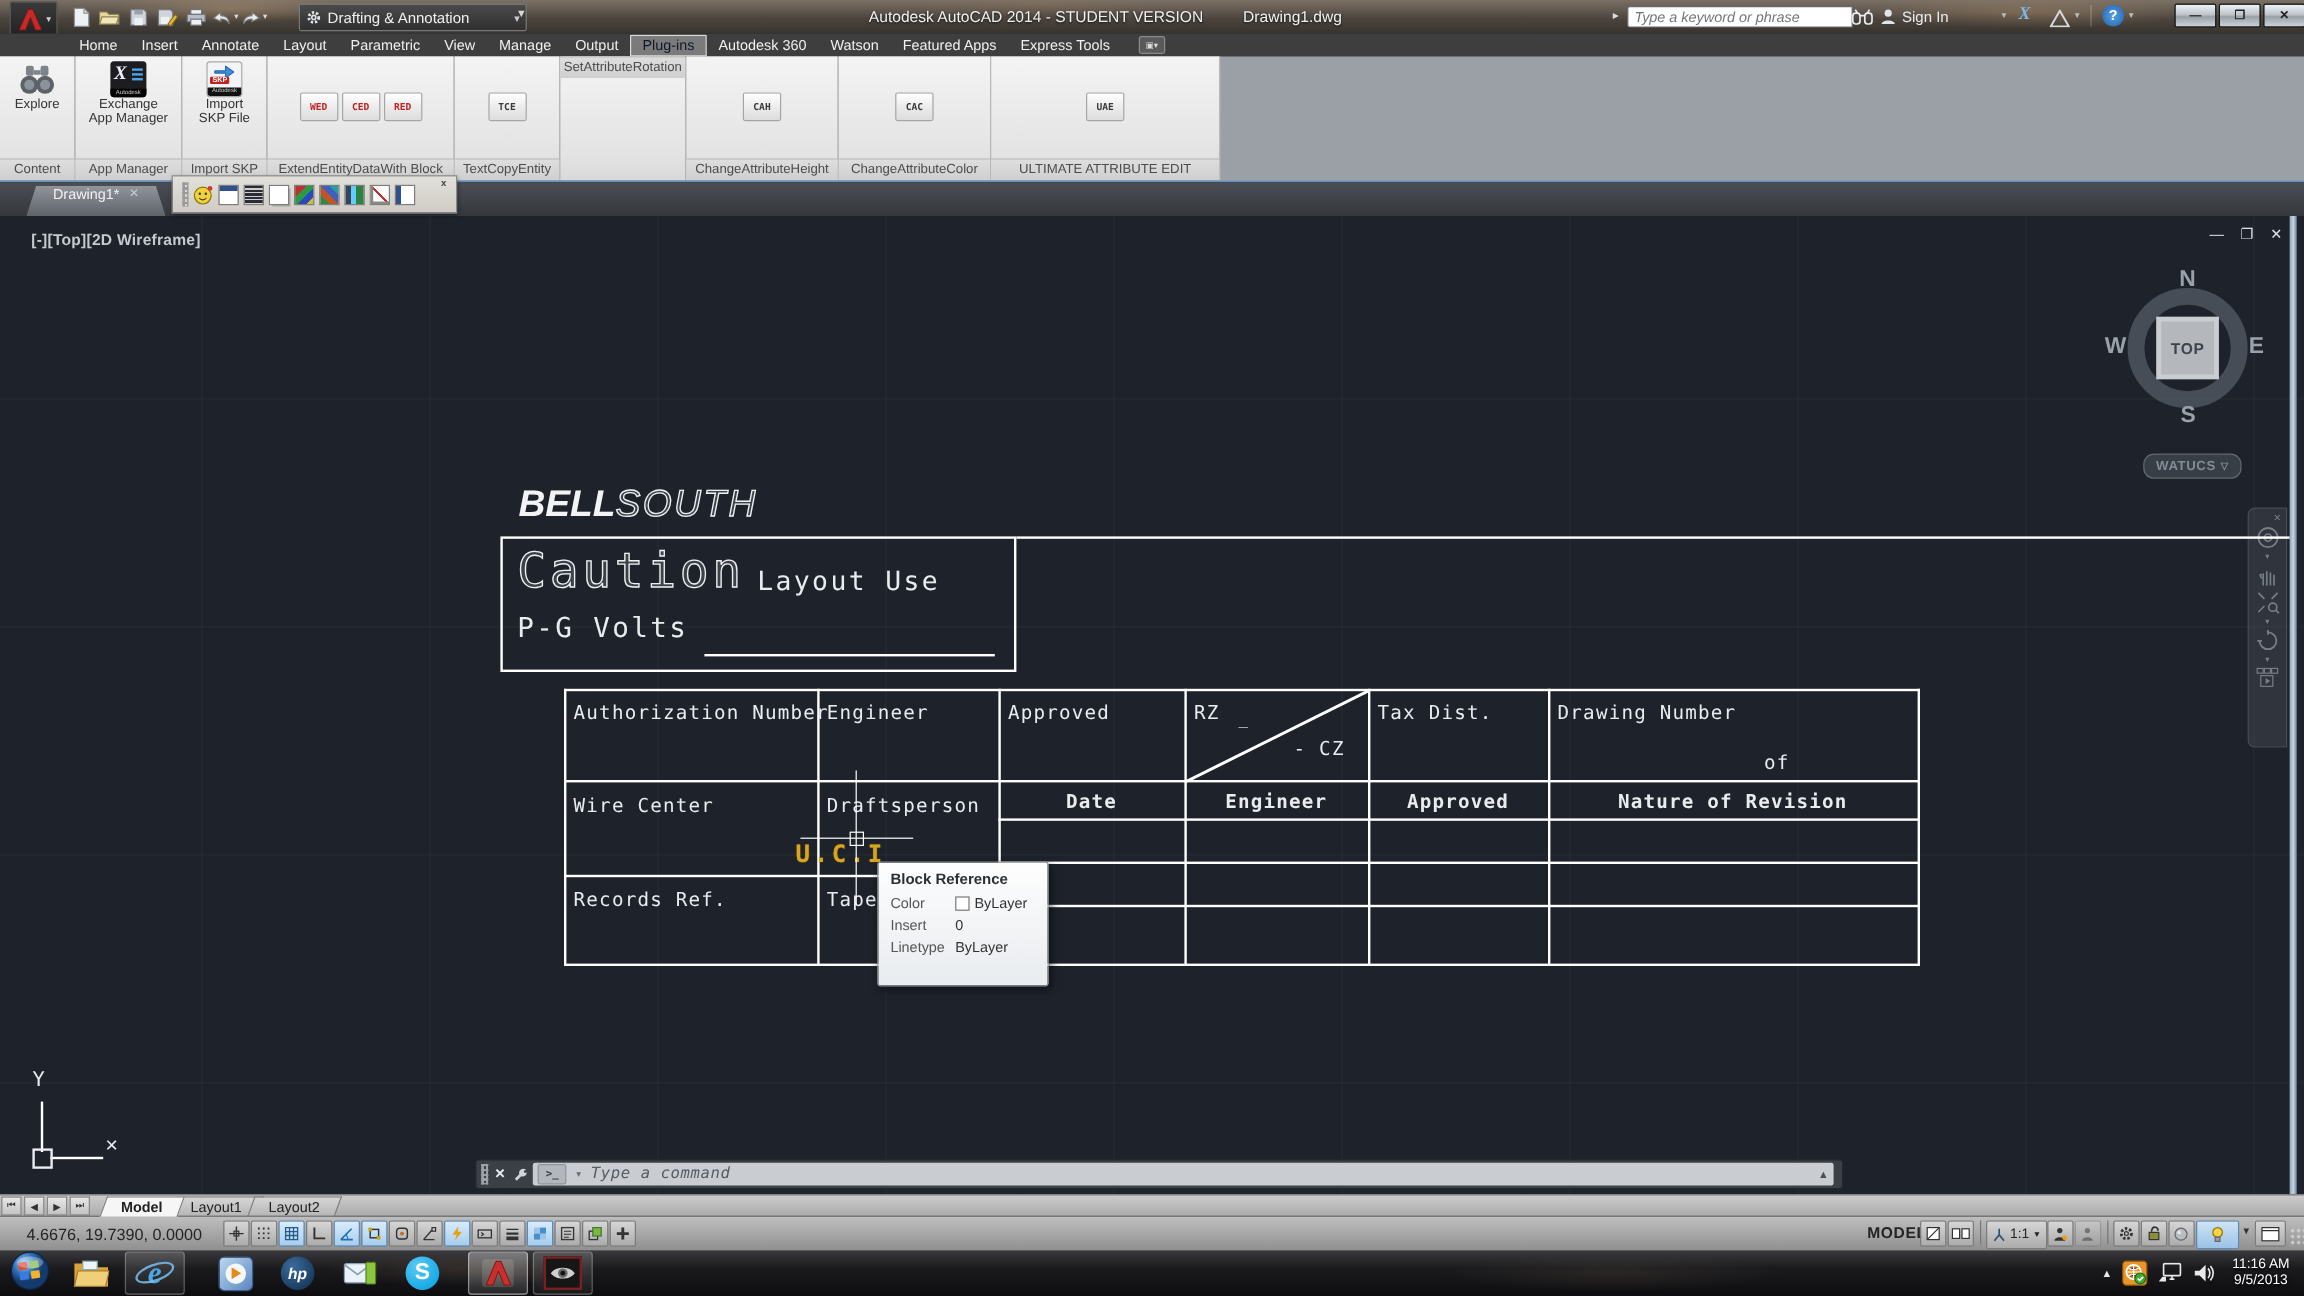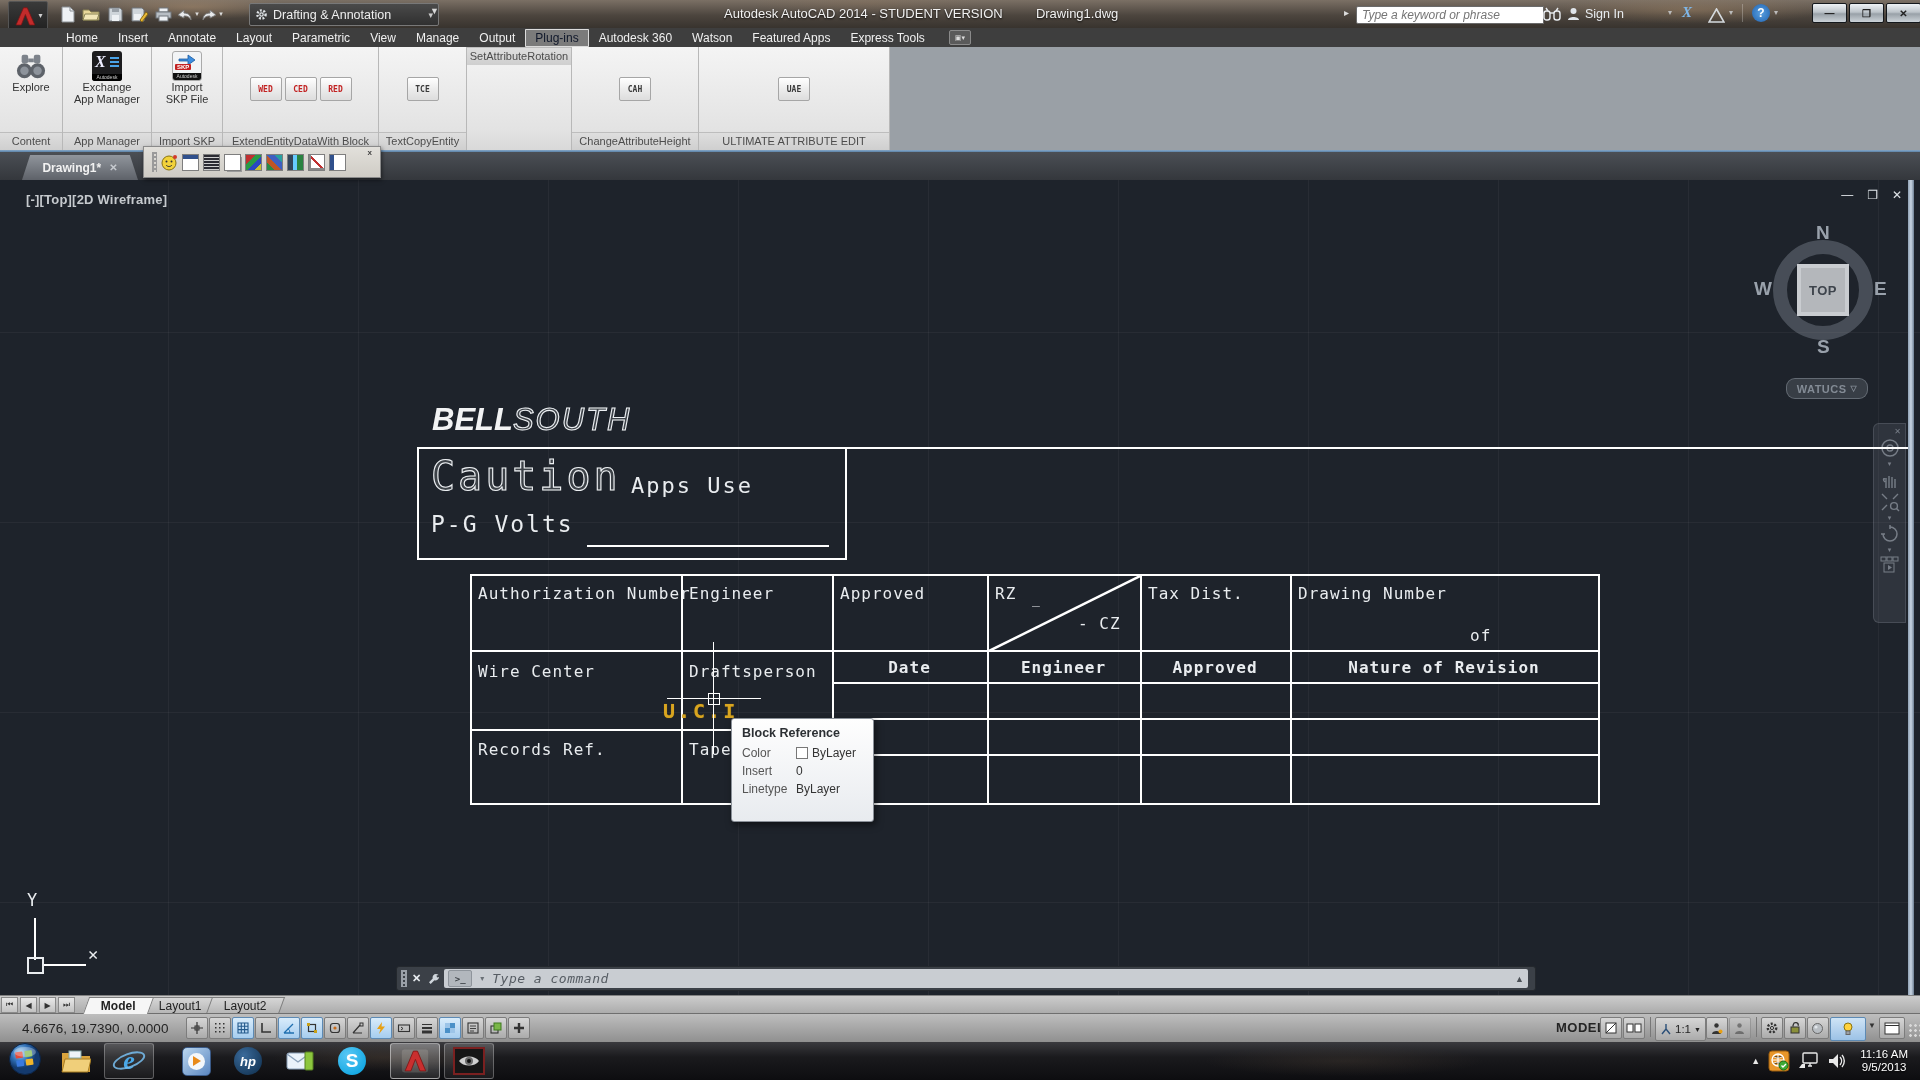--- a/index.html
+++ b/index.html
@@ -41,22 +41,22 @@
   .bigbtn{margin-top:4px;display:flex;flex-direction:column;align-items:center;font-size:11px;color:#333;line-height:12px;text-align:center;}
   .minirow{display:flex;gap:3px;align-items:center;justify-content:center;margin-top:30px;}
   .mini{min-width:24px;height:22px;padding:0 3px;border:1px solid #a6a6a6;border-radius:2px;
     background:linear-gradient(#ffffff,#ececec 50%,#dddddd);display:flex;align-items:center;justify-content:center;
     font:bold 8px "DejaVu Sans Mono",monospace;box-shadow:inset 0 1px 0 #fff;}
   .mini.red{color:#c22222}.mini.dk{color:#3a3a3a}
   #ribbonedge{position:absolute;left:0;top:150px;width:1920px;height:2px;background:linear-gradient(#86a8c8,#5b81a6);}
   
   #doctabbar{position:absolute;left:0;top:152px;width:1920px;height:28px;background:linear-gradient(#4b4f55,#34373c);}
   #doctab{position:absolute;left:22px;top:3px;width:116px;height:25px;background:linear-gradient(#90959c,#5e6269);
-    clip-path:polygon(7% 0,93% 0,100% 100%,0 100%);display:flex;align-items:center;justify-content:center;gap:8px;
-    color:#f2f2f2;font-size:12px;font-weight:bold;}
+    clip-path:polygon(7% 0,93% 0,100% 100%,0 100%);display:flex;justify-content:center;gap:8px;
+    color:#f2f2f2;font-size:12px;}
   
   #ftoolbar{position:absolute;left:143px;top:146px;width:222px;height:30px;background:linear-gradient(#e2e0db,#cfccc5);
     border:1px solid #8a8a8a;box-shadow:1px 2px 4px rgba(0,0,0,.5);display:flex;align-items:center;gap:4px;padding:0 6px 0 8px;z-index:30;}
   #ftoolbar .grip{width:5px;height:20px;background:repeating-linear-gradient(#9a9a9a 0 2px,transparent 2px 4px),repeating-linear-gradient(90deg,#9a9a9a 0 2px,transparent 2px 4px);}
   .ftile{width:17px;height:17px;border:1px solid #7e7e7e;box-sizing:border-box;}
   .ft2{background:linear-gradient(#30508c 0 4px,#fff 4px);}
   .ft3{background:repeating-linear-gradient(#2b2b33 0 2px,#cfcfcf 2px 3px);}
   .ft4{background:#fff;box-shadow:2px 2px 0 -1px #9a9a9a;}
   .ft5{background:linear-gradient(135deg,#c03030 0 30%,#2a9a45 30% 55%,#2a48c0 55% 80%,#c8c030 80%);}
   .ft6{background:linear-gradient(45deg,#2a8a45 0 25%,#c05525 25% 50%,#4060c0 50% 75%,#28a0a0 75%);}
@@ -323,20 +323,28 @@
         <div class="ptitle">SetAttributeRotation</div>
       </div>
       <div class="panel" style="width:126px;">
         <div class="pbody">
             <div class="minirow">
               <div class="mini dk">CAH</div>
             </div>
           </div>
         <div class="ptitle">ChangeAttributeHeight</div>
       </div>
+      <div class="panel" style="width:126px;">
+        <div class="pbody">
+            <div class="minirow">
+              <div class="mini dk">CAC</div>
+            </div>
+          </div>
+        <div class="ptitle">ChangeAttributeColor</div>
+      </div>
       <div class="panel" style="width:190px;">
         <div class="pbody">
             <div class="minirow">
               <div class="mini dk">UAE</div>
             </div>
           </div>
         <div class="ptitle">ULTIMATE ATTRIBUTE EDIT</div>
       </div>
     </div>
   </div>
@@ -423,21 +431,21 @@
     <div class="abs" style="left:1908px;top:0;width:6px;height:815px;background:linear-gradient(90deg,#8ea0b4,#c9d5e3 50%,#6d7f93);"></div>
 
     <div class="hl" style="left:847px;top:267px;width:1061px;height:2px;"></div>
 
     <div class="abs" style="left:432px;top:222px;font-style:italic;font-size:31px;white-space:nowrap;">
       <span style="font-weight:bold;color:#f2f3f4;letter-spacing:0;">BELL</span><span class="outline" style="letter-spacing:2px;">SOUTH</span>
     </div>
 
     <div class="abs" style="left:417px;top:267px;width:430px;height:113px;border:2px solid #fff;box-sizing:border-box;">
       <div class="cadtxt outline" style="left:12px;top:4px;font-size:40px;letter-spacing:3px;">Caution</div>
-      <div class="cadtxt" style="left:212px;top:24px;font-size:22px;letter-spacing:2px;">Apps Use</div>
+      <div class="cadtxt" style="left:212px;top:24px;font-size:22px;letter-spacing:2px;">Layout Use</div>
       <div class="cadtxt" style="left:12px;top:62px;font-size:23px;letter-spacing:2px;">P-G Volts</div>
       <div class="hl" style="left:168px;top:96px;width:242px;height:2px;"></div>
     </div>
 
     <div class="abs" style="left:422px;top:394px;width:1130px;height:231px;margin-left:48px;">
       <div class="hl" style="left:0;top:0;width:1130px;height:2px;"></div>
       <div class="hl" style="left:0;top:76px;width:1130px;height:2px;"></div>
       <div class="hl" style="left:362px;top:108px;width:768px;height:2px;"></div>
       <div class="hl" style="left:362px;top:144px;width:768px;height:2px;"></div>
       <div class="hl" style="left:362px;top:180px;width:768px;height:2px;"></div>

